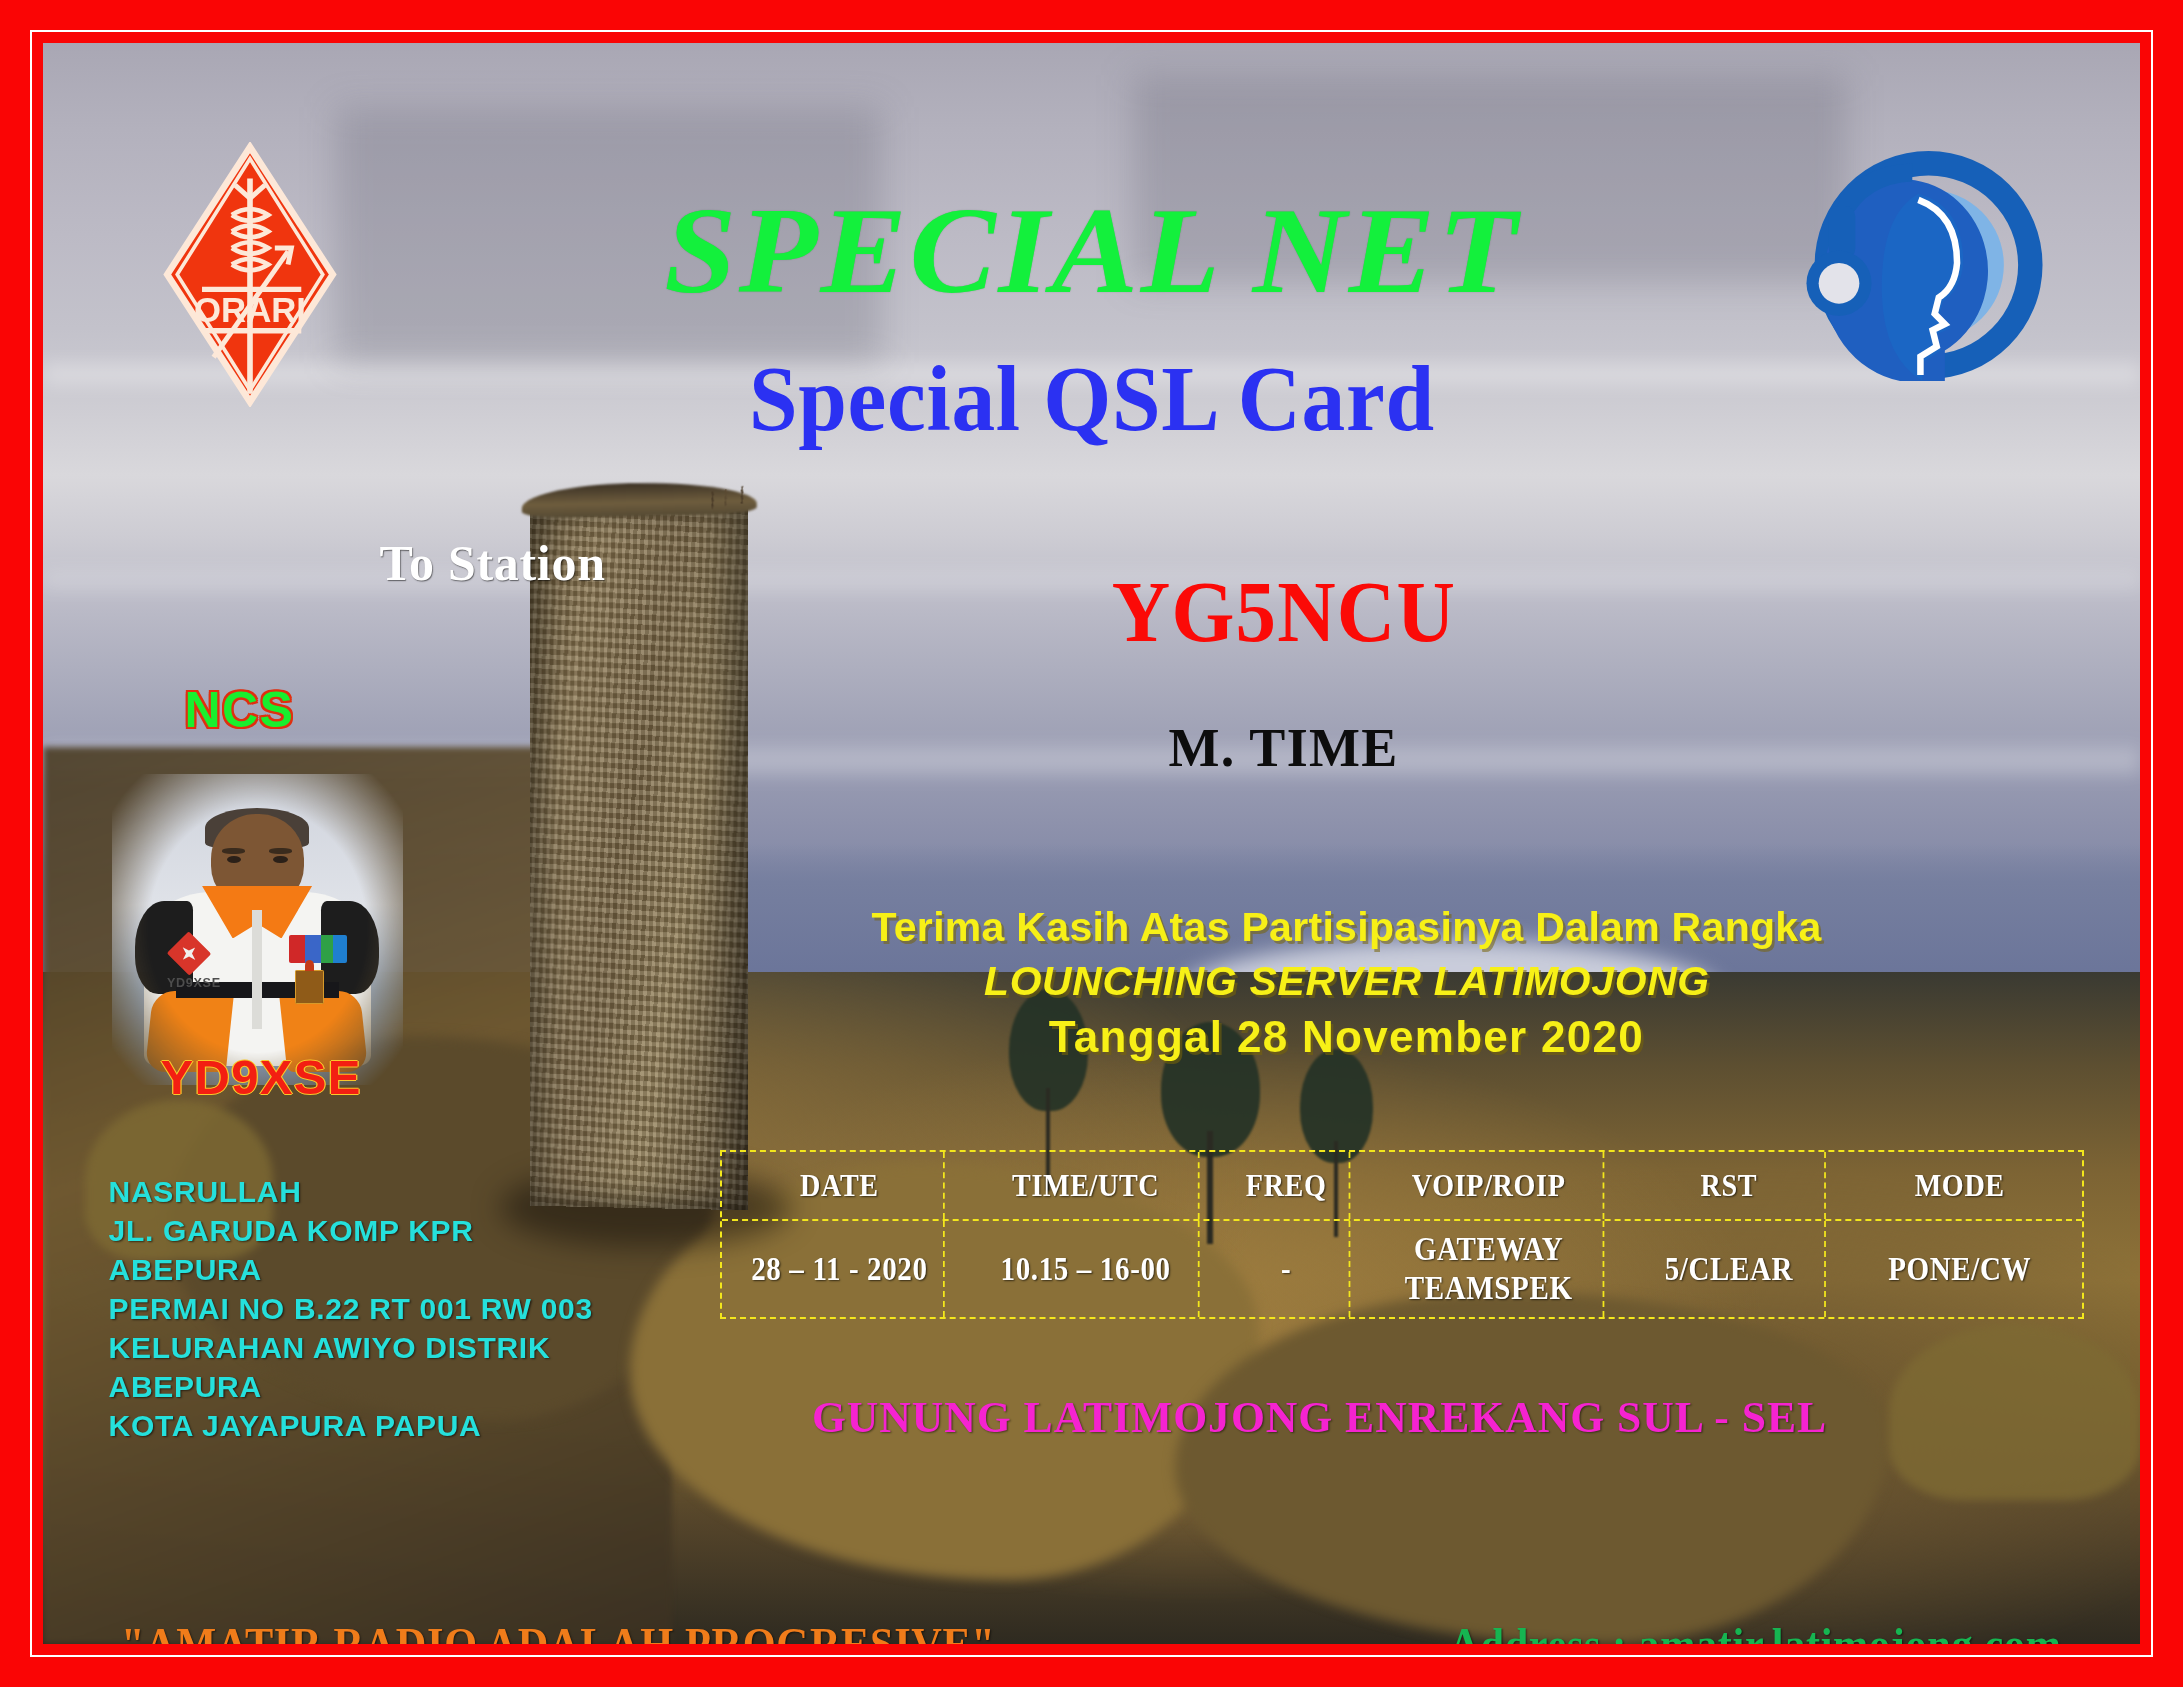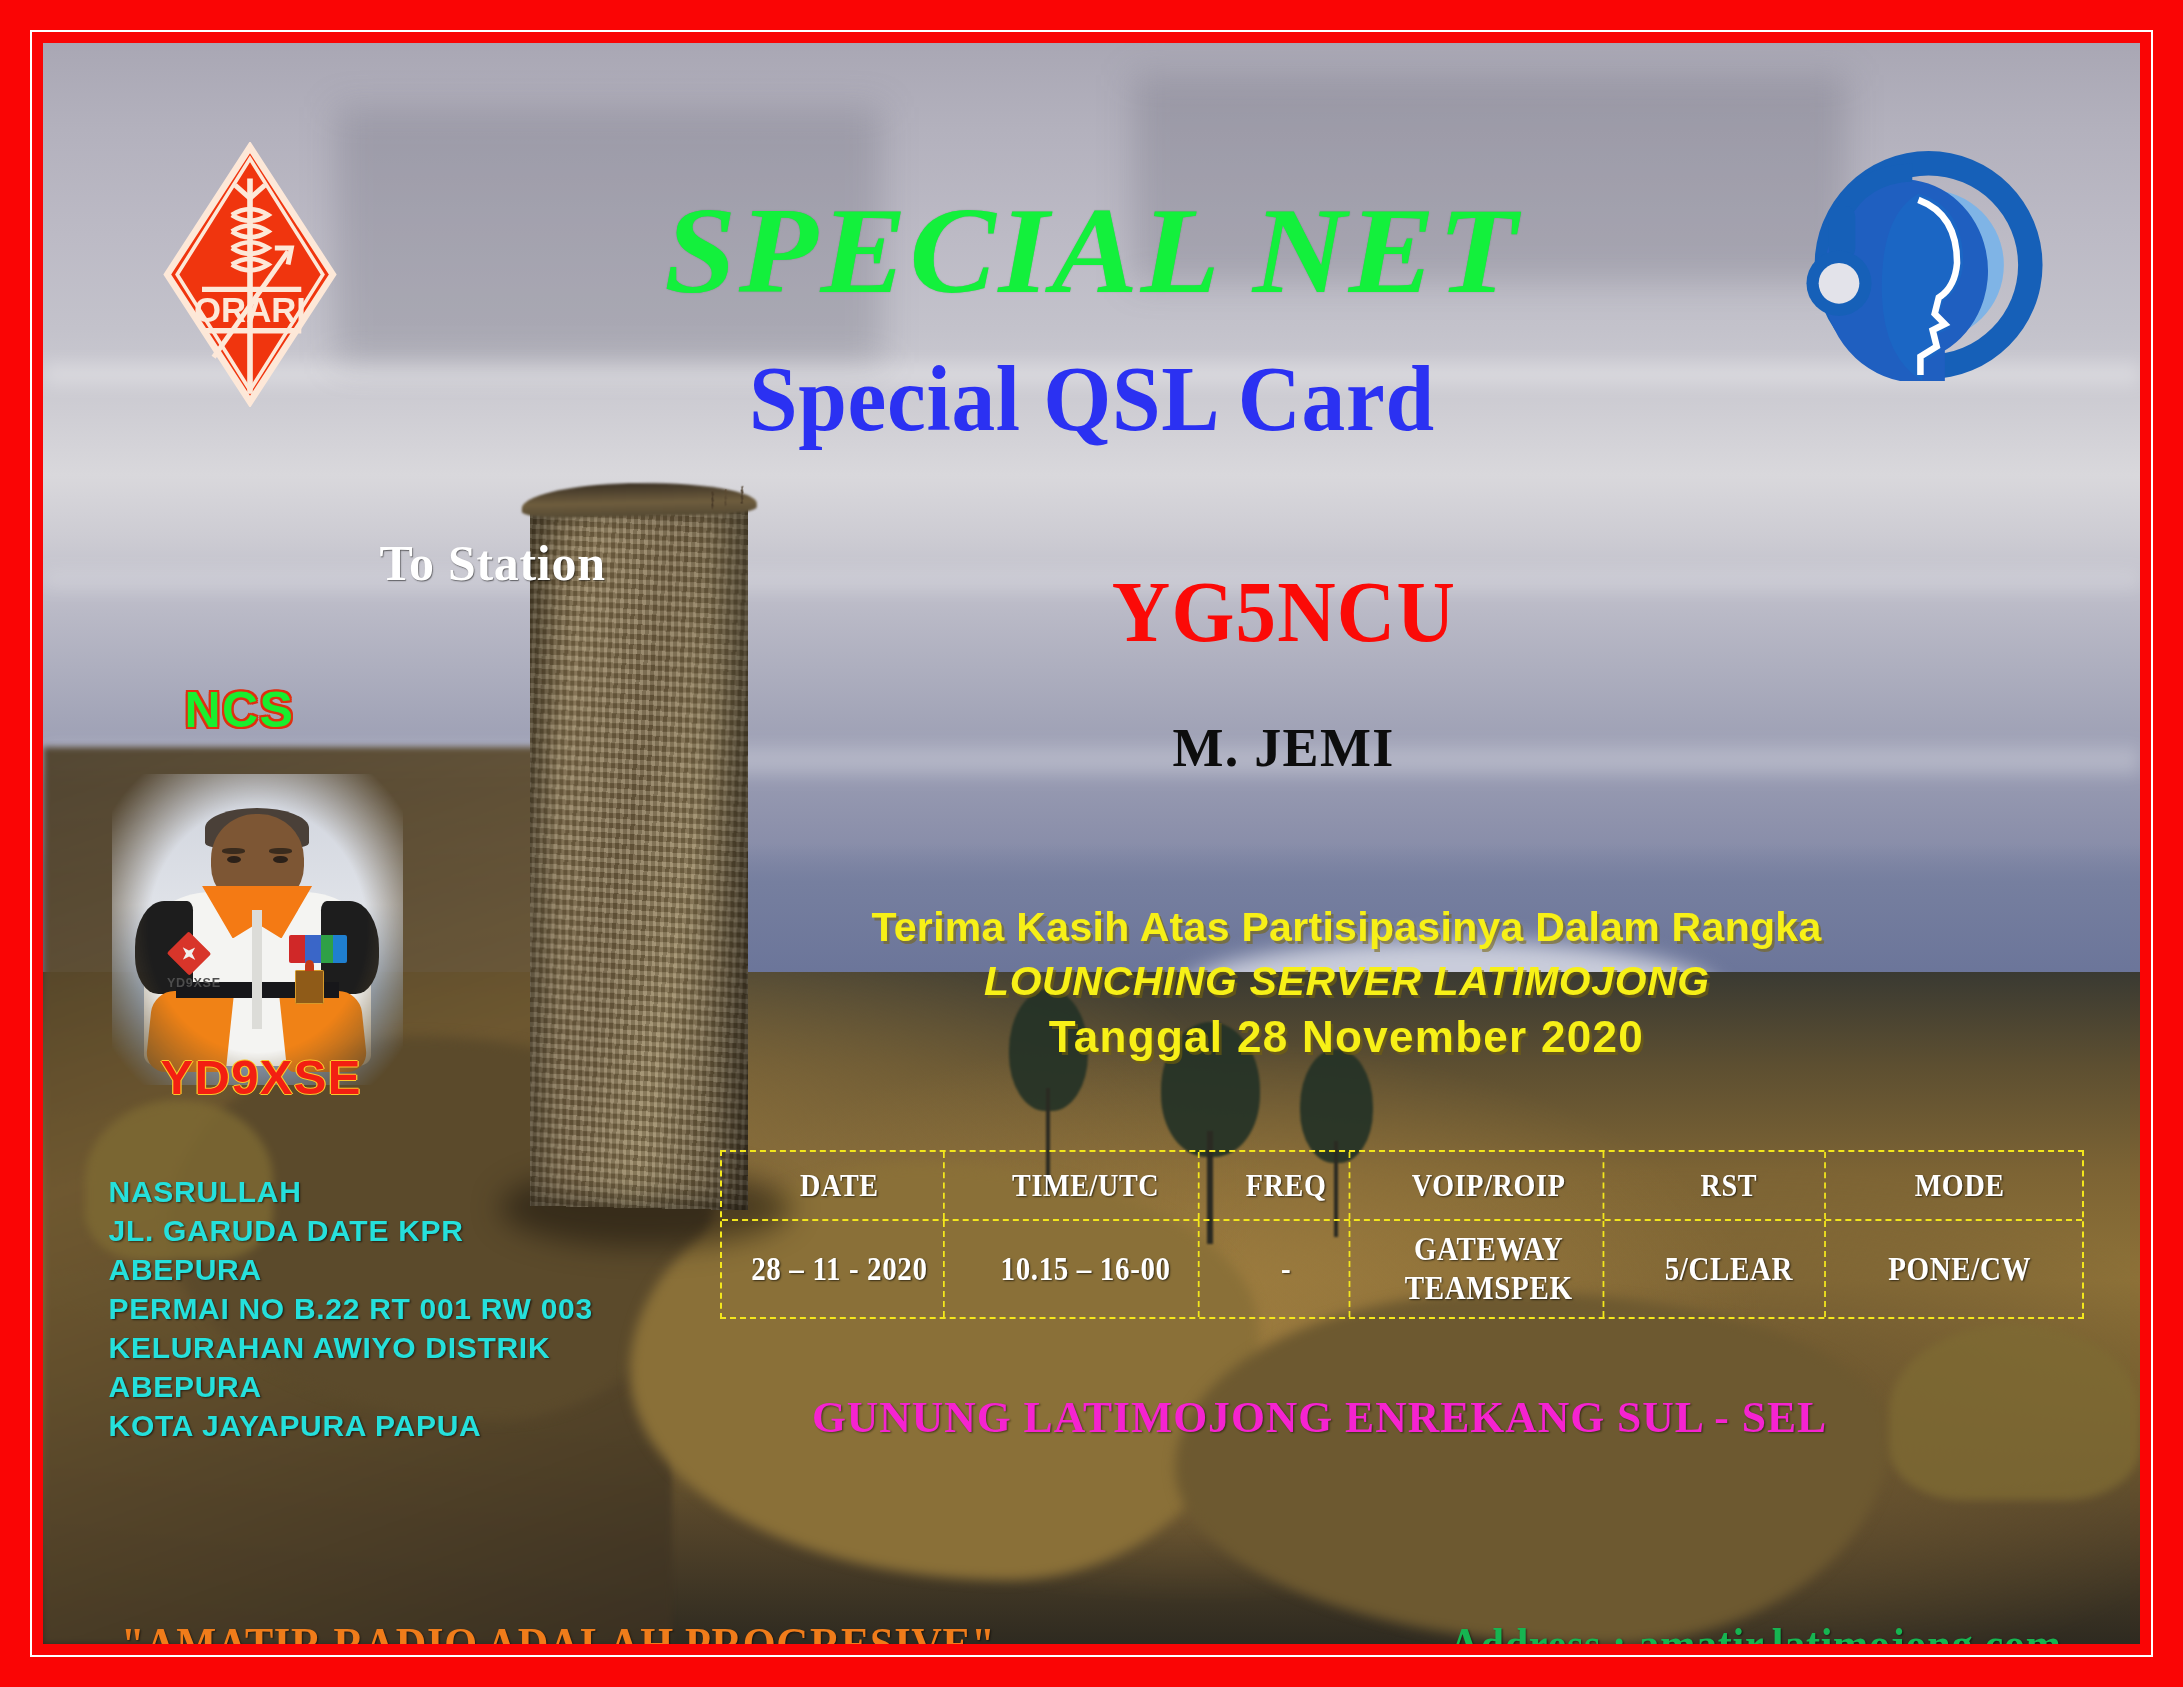--- a/index.html
+++ b/index.html
@@ -355,21 +355,21 @@
            <rect x="13" y="28" width="13" height="26" rx="5" fill="#1660b8"></rect>
            <circle cx="18" cy="66" r="16" fill="#1660b8"></circle>
            <circle cx="18" cy="66" r="10" fill="#e3e3ea"></circle>
          </svg>
        </div>
 
        <div class="h-specialnet">SPECIAL NET</div>
        <div class="h-qslcard">Special QSL Card</div>
        <div class="l-tostation">To Station</div>
        <div class="h-callsign">YG5NCU</div>
-       <div class="h-opname">M. JEMI</div>
+       <div class="h-opname">M. TIME</div>
 
        <div class="y-block">
          <div class="y-line">Terima Kasih Atas Partisipasinya Dalam Rangka</div>
          <div class="y-line italic">LOUNCHING SERVER LATIMOJONG</div>
          <div class="y-line tanggal">Tanggal  28  November  2020</div>
        </div>
 
        <div class="l-ncs">NCS</div>
 
        <div id="op-photo">
@@ -391,21 +391,21 @@
          <div class="ph-patch"></div>
          <div class="ph-calls">YD9XSE</div>
          <div class="ph-logo2"></div>
          <div class="ph-badge"></div>
        </div>
 
        <div class="l-yd9xse">YD9XSE</div>
 
        <div id="addr-block">
          <div class="addr-line">NASRULLAH</div>
-         <div class="addr-line">JL. GARUDA DATE KPR</div>
+         <div class="addr-line">JL. GARUDA KOMP KPR</div>
          <div class="addr-line">ABEPURA</div>
          <div class="addr-line">PERMAI NO B.22 RT 001 RW 003</div>
          <div class="addr-line">KELURAHAN AWIYO DISTRIK</div>
          <div class="addr-line">ABEPURA</div>
          <div class="addr-line">KOTA JAYAPURA PAPUA</div>
        </div>
 
        <div id="qso-table">
          <div class="tbl-row head">
            <div class="tcell c-date">DATE</div>

